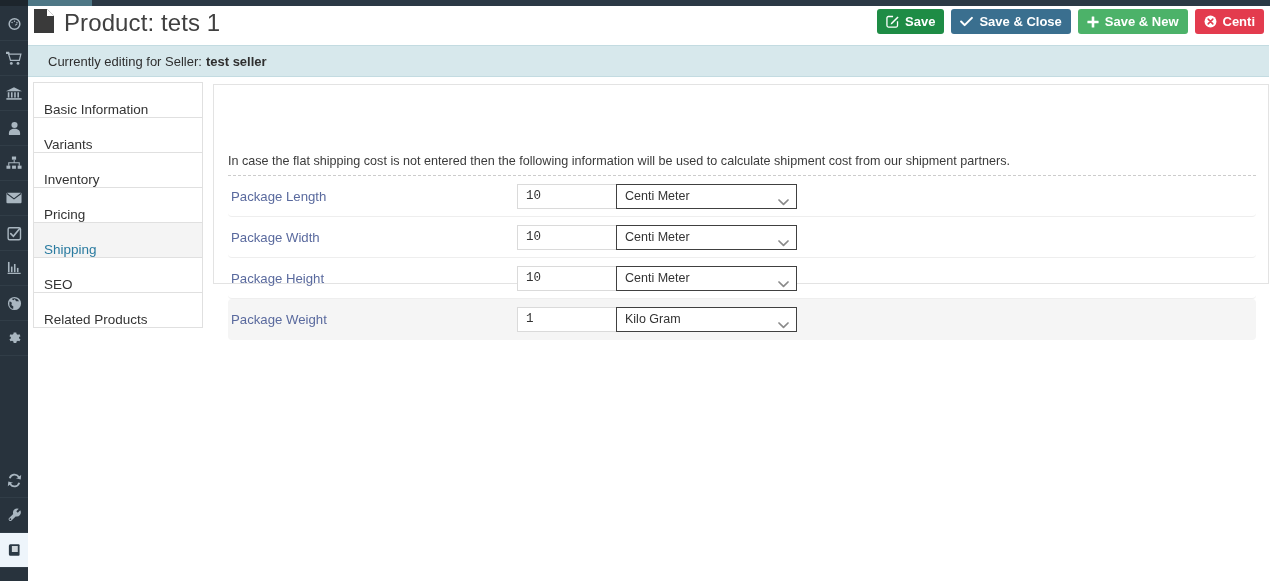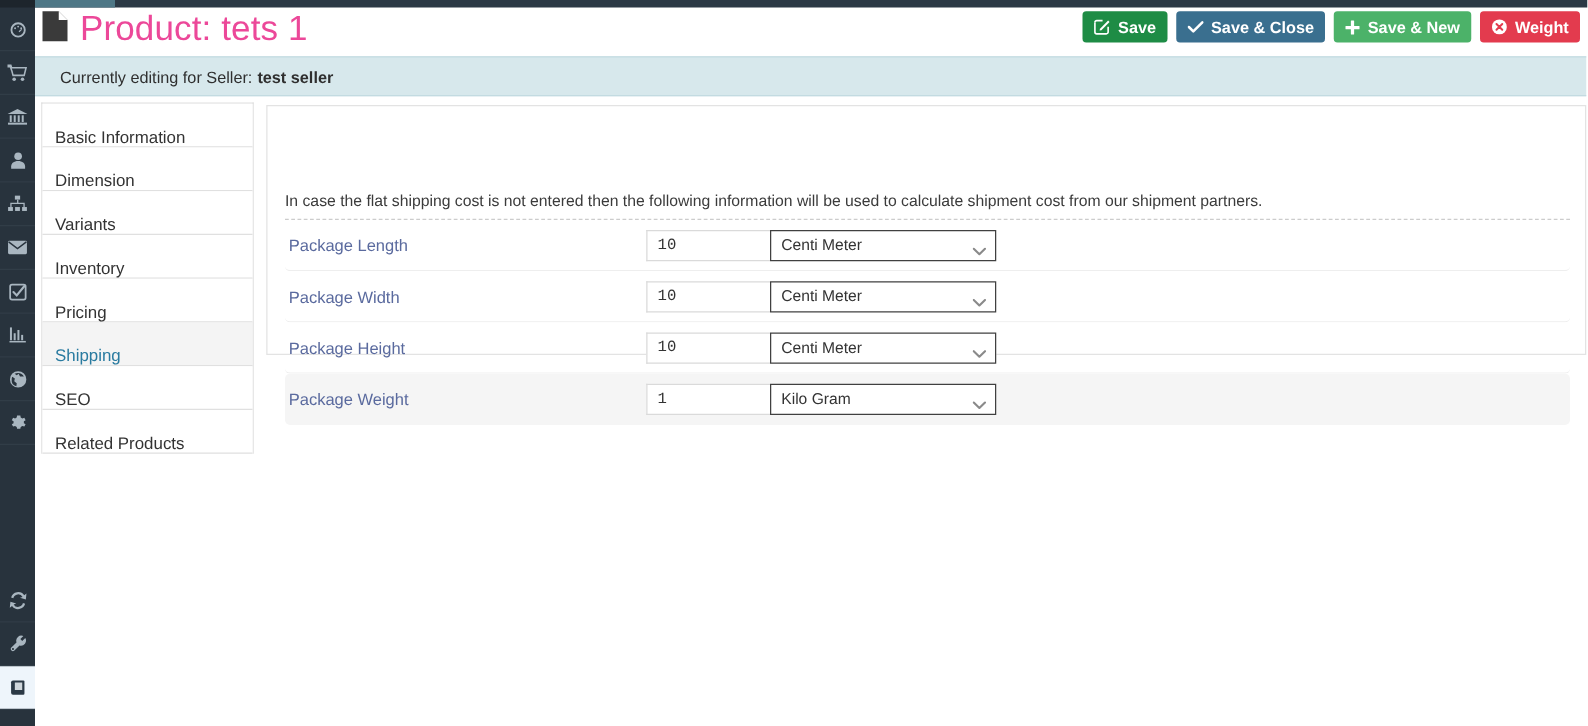--- a/index.html
+++ b/index.html
@@ -68,22 +68,22 @@
   .page-title {
     position: absolute;
     left: 33px; top: 6px;
     height: 34px;
     display: flex;
     align-items: center;
     gap: 9px;
   }
   .page-title .doc-icon { display: block; }
   .page-title .ttl {
-    font-size: 28px;
-    color: #ec4899;
+    font-size: 24px;
+    color: #404040;
     font-weight: 400;
     letter-spacing: 0.1px;
     white-space: nowrap;
   }
 
   
   .topbtns {
     position: absolute;
     right: 6px; top: 9px;
     display: flex;
@@ -406,35 +406,32 @@
         </span>
         <span>Save &amp; New</span>
       </button>
       <button class="btn btn-close" style="background: rgb(227, 59, 78);">
         <span>
           <svg width="13" height="13" viewBox="0 0 14 14" fill="#fff">
             <circle cx="7" cy="7" r="6.4"></circle>
             <path d="M4.5 4.5l5 5M9.5 4.5l-5 5" stroke="#e33b4e" stroke-width="1.7" stroke-linecap="round"></path>
           </svg>
         </span>
-        <span>Weight</span>
+        <span>Centi</span>
       </button>
     </div>
 
   <div class="seller-banner">
     <span>Currently editing for Seller:</span>
     <b>test seller</b>
   </div>
 
   <div class="tablist" id="tablist">
       <div class="tab-item">
         <span>Basic Information</span>
-      </div>
-      <div class="tab-item">
-        <span>Dimension</span>
       </div>
       <div class="tab-item">
         <span>Variants</span>
       </div>
       <div class="tab-item">
         <span>Inventory</span>
       </div>
       <div class="tab-item">
         <span>Pricing</span>
       </div>

